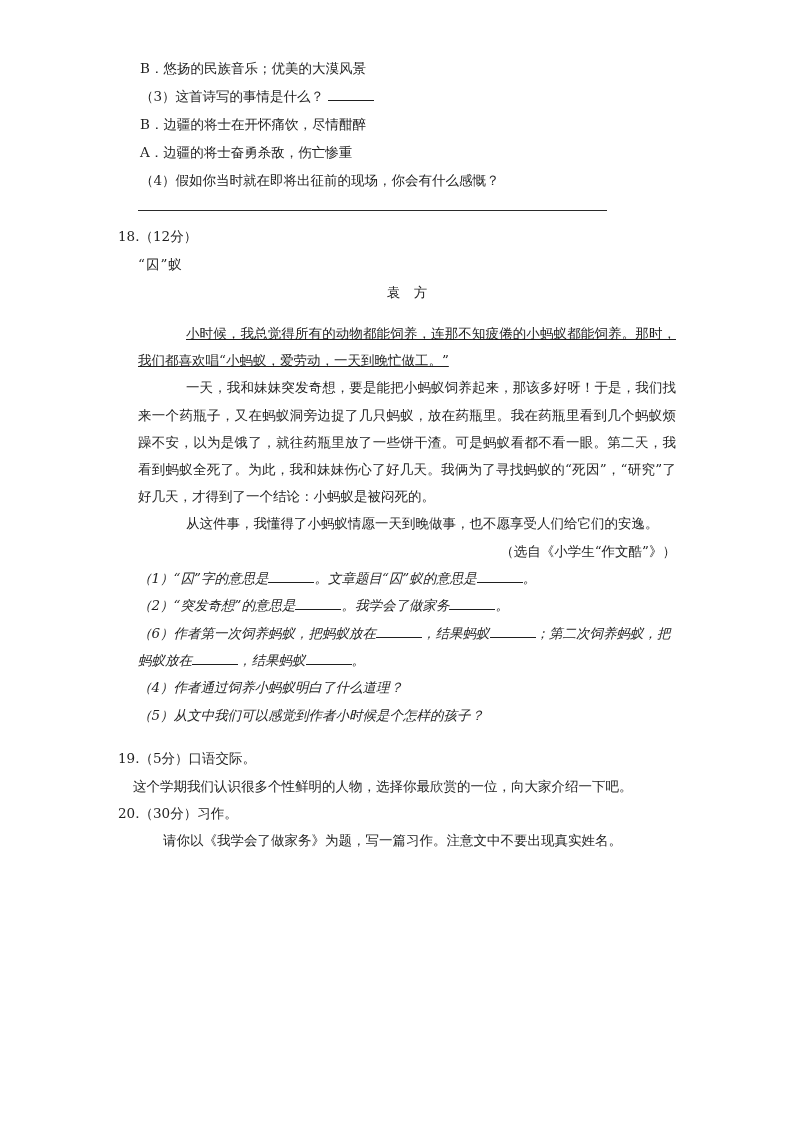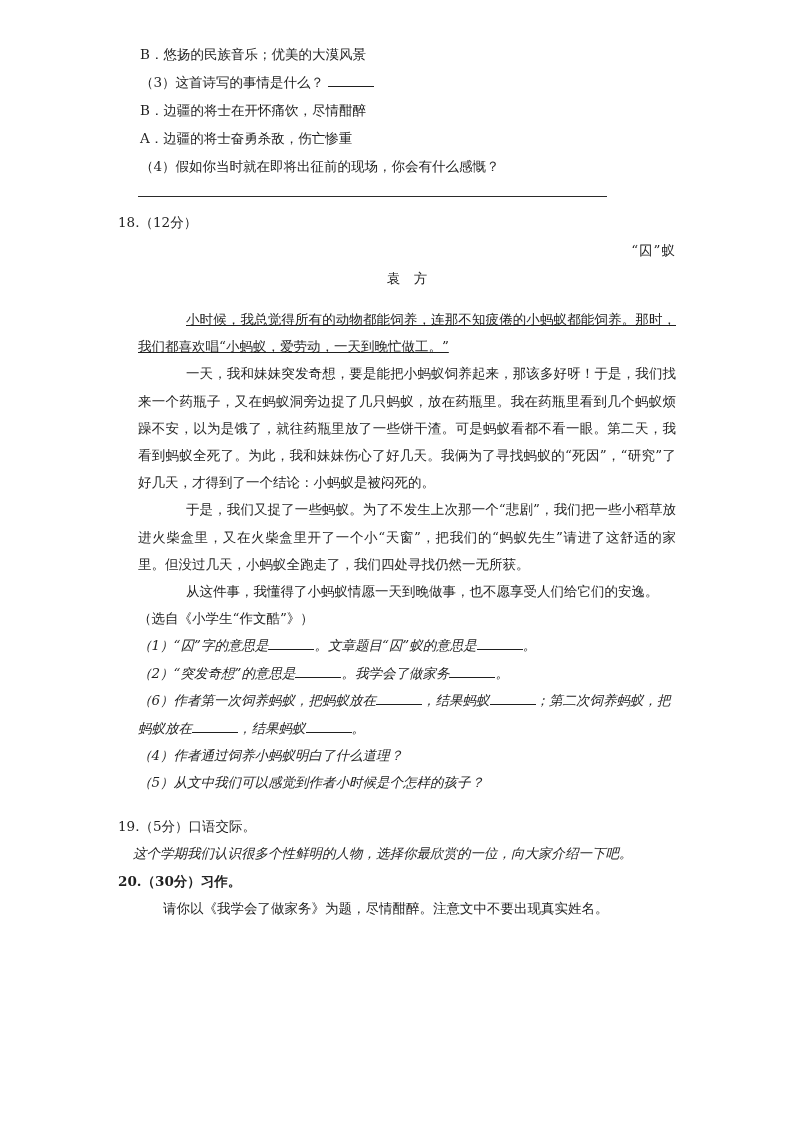--- a/index.html
+++ b/index.html
@@ -1,36 +1,36 @@
 <!DOCTYPE html>
 <html><head>
 <meta charset="utf-8">
 <style>
   html,body{margin:0;padding:0;}
   body{
     width:793px;height:1122px;background:#ffffff;overflow:hidden;
     font-family:"DejaVu Serif","Liberation Serif",serif;
     font-size:13.5px;color:#1f1f1f;
   }
-  .page{padding-top:40px;position:relative;}
+  .page{padding-top:54px;position:relative;}
   section{display:block;}
   .l{margin-left:140px;line-height:28px;white-space:nowrap;}
   .answer-line{margin-left:138px;width:469px;height:0;border-bottom:1.5px solid #2a2a2a;margin-top:16px;}
   .num-header{margin-left:118px;line-height:28px;}
   .h18{margin-top:11px;}
   .h19{margin-top:16px;line-height:27.4px;}
-  .h20{line-height:27.4px;font-weight:bold;}
-  .title{margin-left:138px;width:538px;text-align:right;line-height:28px;letter-spacing:1px;}
+  .h20{line-height:27.4px;}
+  .title{margin-left:138px;width:538px;text-align:left;line-height:28px;letter-spacing:1px;}
   .author{margin-left:138px;width:538px;text-align:center;line-height:28px;}
   .para{margin:0 0 0 138px;width:538px;line-height:27.2px;text-align:justify;text-indent:48px;}
   .para.first{margin-top:14px;text-decoration:underline;}
-  .source{margin-left:138px;width:538px;line-height:27.2px;}
+  .source{margin-left:138px;width:538px;line-height:27.2px;text-align:right;}
   .q{margin-left:138px;width:538px;line-height:27.4px;font-style:italic;}
   .blank{display:inline-block;width:46px;height:13px;border-bottom:1px solid #1f1f1f;}
-  .body19{margin-left:133px;line-height:27.4px;font-style:italic;}
+  .body19{margin-left:133px;line-height:27.4px;}
   .body20{margin-left:138px;line-height:27.4px;text-indent:25px;}
 </style>
 </head>
 <body>
 
 <div class="page">
 
   <section>
     <div class="l">B．悠扬的民族音乐；优美的大漠风景</div>
     <div class="l"><span>（3）这首诗写的事情是什么？ </span><span class="blank"></span></div>
@@ -39,33 +39,32 @@
     <div class="l">（4）假如你当时就在即将出征前的现场，你会有什么感慨？</div>
     <div class="answer-line"></div>
   </section>
 
   <section>
     <div class="num-header h18">18.（12分）</div>
     <div class="title">“囚”蚁</div>
     <div class="author">袁　方</div>
     <p class="para first">小时候，我总觉得所有的动物都能饲养，连那不知疲倦的小蚂蚁都能饲养。那时，我们都喜欢唱“小蚂蚁，爱劳动，一天到晚忙做工。”</p>
     <p class="para">一天，我和妹妹突发奇想，要是能把小蚂蚁饲养起来，那该多好呀！于是，我们找来一个药瓶子，又在蚂蚁洞旁边捉了几只蚂蚁，放在药瓶里。我在药瓶里看到几个蚂蚁烦躁不安，以为是饿了，就往药瓶里放了一些饼干渣。可是蚂蚁看都不看一眼。第二天，我看到蚂蚁全死了。为此，我和妹妹伤心了好几天。我俩为了寻找蚂蚁的“死因”，“研究”了好几天，才得到了一个结论：小蚂蚁是被闷死的。</p>
-    <p class="para">于是，我们又捉了一些蚂蚁。为了不发生上次那一个“悲剧”，我们把一些小稻草放进火柴盒里，又在火柴盒里开了一个小“天窗”，把我们的“蚂蚁先生”请进了这舒适的家里。但没过几天，小蚂蚁全跑走了，我们四处寻找仍然一无所获。</p>
     <p class="para">从这件事，我懂得了小蚂蚁情愿一天到晚做事，也不愿享受人们给它们的安逸。</p>
     <div class="source">（选自《小学生“作文酷”》）</div>
     <div class="q"><span>（1）“囚”字的意思是</span><span class="blank"></span><span>。文章题目“囚”蚁的意思是</span><span class="blank"></span><span>。</span></div>
     <div class="q"><span>（2）“突发奇想”的意思是</span><span class="blank"></span><span>。我学会了做家务</span><span class="blank"></span><span>。</span></div>
     <div class="q"><span>（6）作者第一次饲养蚂蚁，把蚂蚁放在</span><span class="blank"></span><span>，结果蚂蚁</span><span class="blank"></span><span>；第二次饲养蚂蚁，把蚂蚁放在</span><span class="blank"></span><span>，结果蚂蚁</span><span class="blank"></span><span>。</span></div>
     <div class="q"><span>（4）作者通过饲养小蚂蚁明白了什么道理？</span></div>
     <div class="q"><span>（5）从文中我们可以感觉到作者小时候是个怎样的孩子？</span></div>
   </section>
 
   <section>
     <div class="num-header h19">19.（5分）口语交际。</div>
     <div class="body19">这个学期我们认识很多个性鲜明的人物，选择你最欣赏的一位，向大家介绍一下吧。</div>
   </section>
 
   <section>
     <div class="num-header h20">20.（30分）习作。</div>
-    <div class="body20">请你以《我学会了做家务》为题，尽情酣醉。注意文中不要出现真实姓名。</div>
+    <div class="body20">请你以《我学会了做家务》为题，写一篇习作。注意文中不要出现真实姓名。</div>
   </section>
 
 </div>
 
 </body></html>

